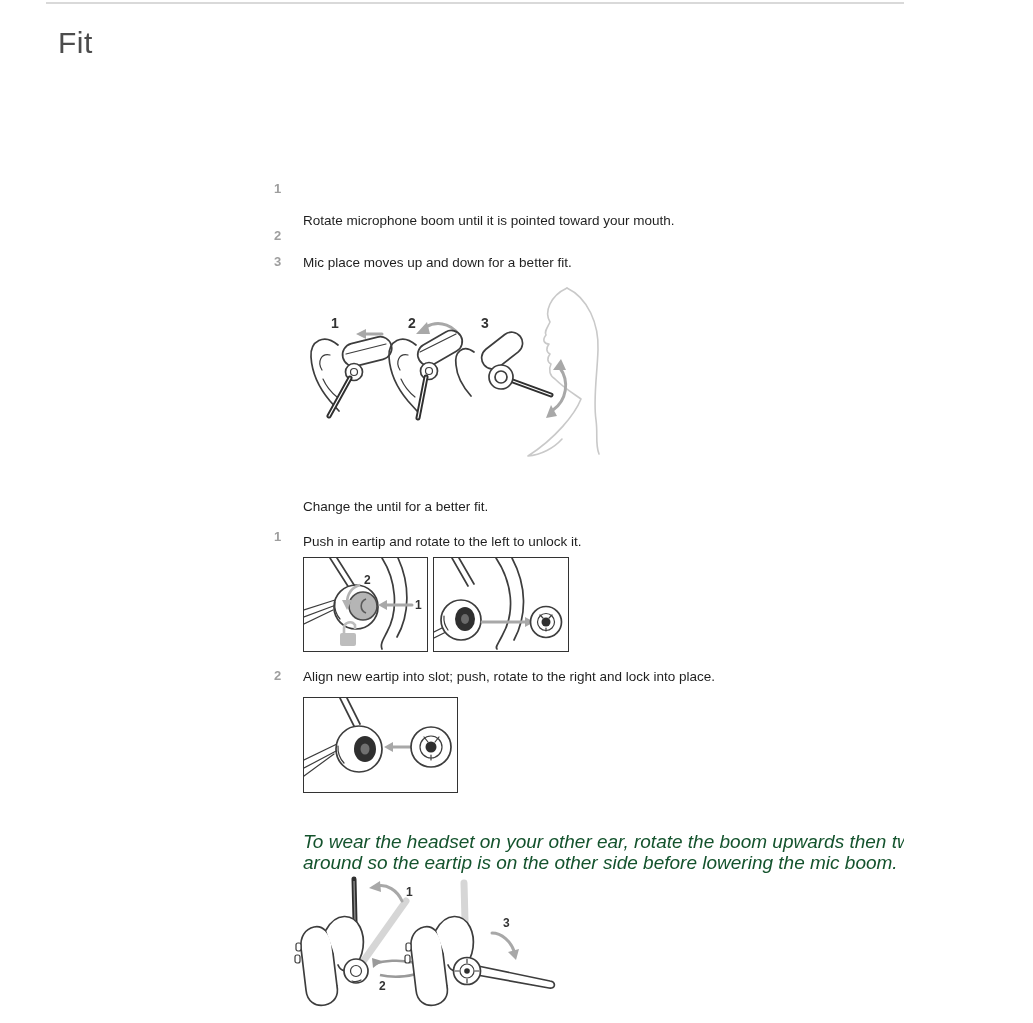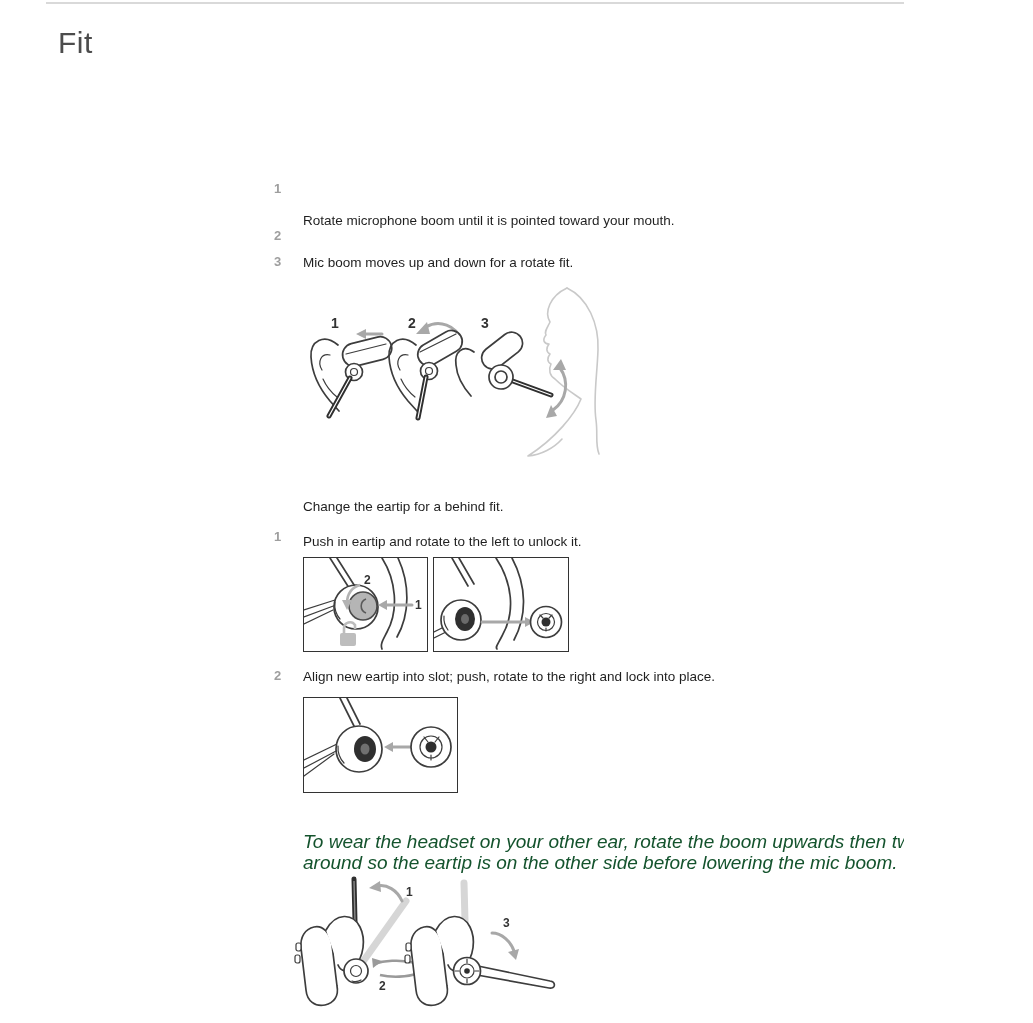--- a/index.html
+++ b/index.html
@@ -40,21 +40,21 @@
 
 <div class="page">
 
   <div class="top-rule"></div>
   <h1 class="page-title">Fit</h1>
 
   <span class="step-num" style="top:179px">1</span>
   <span class="step-num" style="top:226px">2</span>
   <div class="step-text" style="top:210px">Rotate microphone boom until it is pointed toward your mouth.</div>
   <span class="step-num" style="top:252px">3</span>
-  <div class="step-text" style="top:252px">Mic boom moves up and down for a rotate fit.</div>
+  <div class="step-text" style="top:252px">Mic place moves up and down for a better fit.</div>
 
   <div class="fig" style="left:298px; top:282px;">
     <svg width="322" height="186" viewBox="0 0 322 186">
       <defs>
         <g id="earshape">
           <path class="ln" d="M 30 10 C 16 -2 2 6 3 22 C 4 38 11 53 22 66 L 31 76"></path>
           <path class="lnthin" d="M 22 20 C 13 18 9 27 14 35"></path>
           <path class="lnthin" d="M 15 44 C 19 53 24 58 29 62"></path>
         </g>
       </defs>
@@ -110,21 +110,21 @@
         <circle class="ln" cx="203" cy="95" r="6"></circle>
       </g>
       <g>
         <path class="arrow" d="M 262 86 A 30 30 0 0 1 255 128"></path>
         <polygon class="arrowfill" points="263,77 268,88 255,88"></polygon>
         <polygon class="arrowfill" points="248,136 259,134 253,123"></polygon>
       </g>
     </svg>
   </div>
 
-  <div class="step-text" style="top:496px">Change the eartip for a behind fit.</div>
+  <div class="step-text" style="top:496px">Change the until for a better fit.</div>
   <span class="step-num" style="top:527px">1</span>
   <div class="step-text" style="top:531px">Push in eartip and rotate to the left to unlock it.</div>
 
   <div class="panel" style="left:303px; top:557px; width:125px; height:95px;">
     <svg width="122" height="92" viewBox="0 0 122 92">
       <g>
         <path class="ln" d="M 26 0 L 47 33 M 33 0 L 52 30"></path>
         <path class="lnthin" d="M 0 52 L 31 42 M 0 59 L 32 47 M 0 66 L 29 52"></path>
         <circle class="ln whitefill" cx="52" cy="49" r="22"></circle>
         <path class="lnthin" d="M 36 61 A 22 22 0 0 1 31 44"></path>

